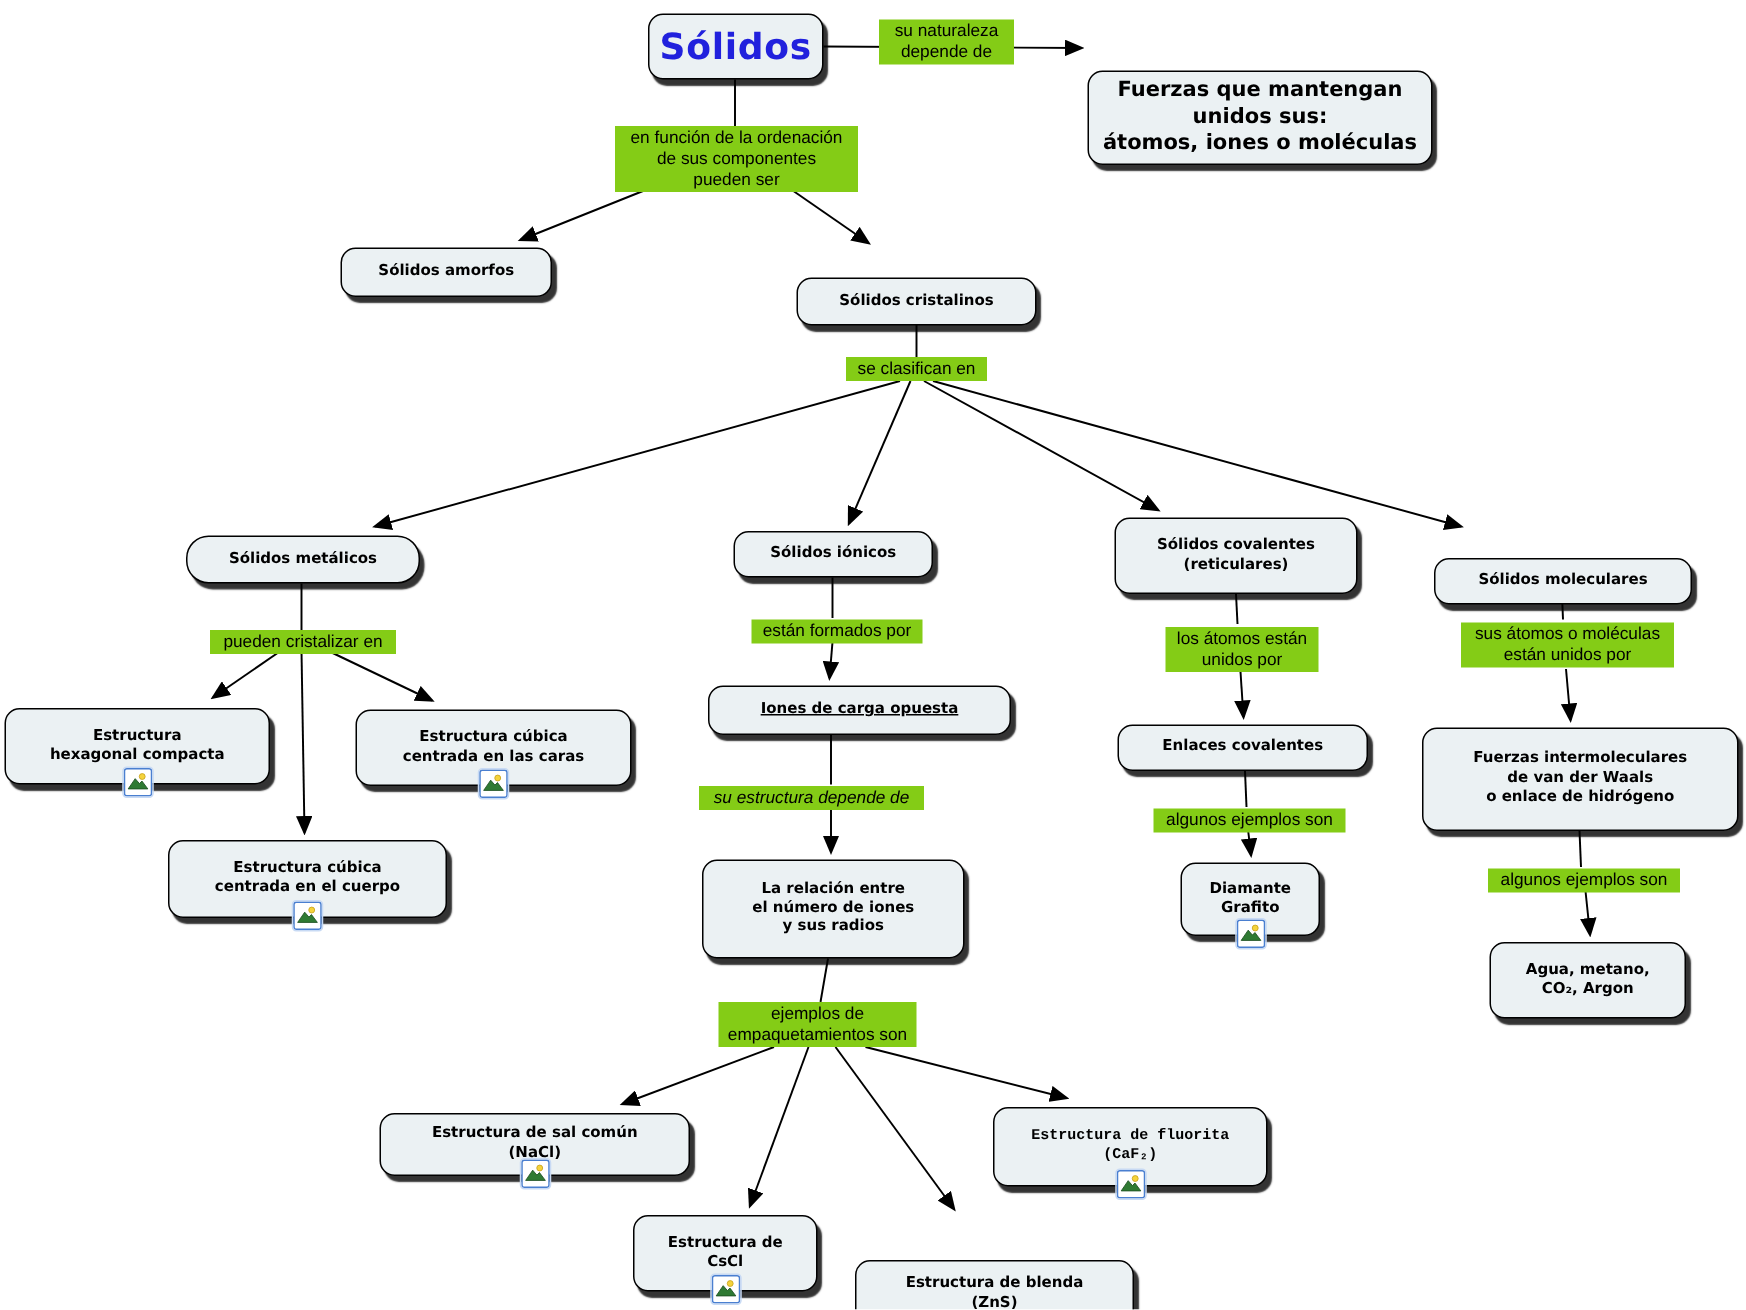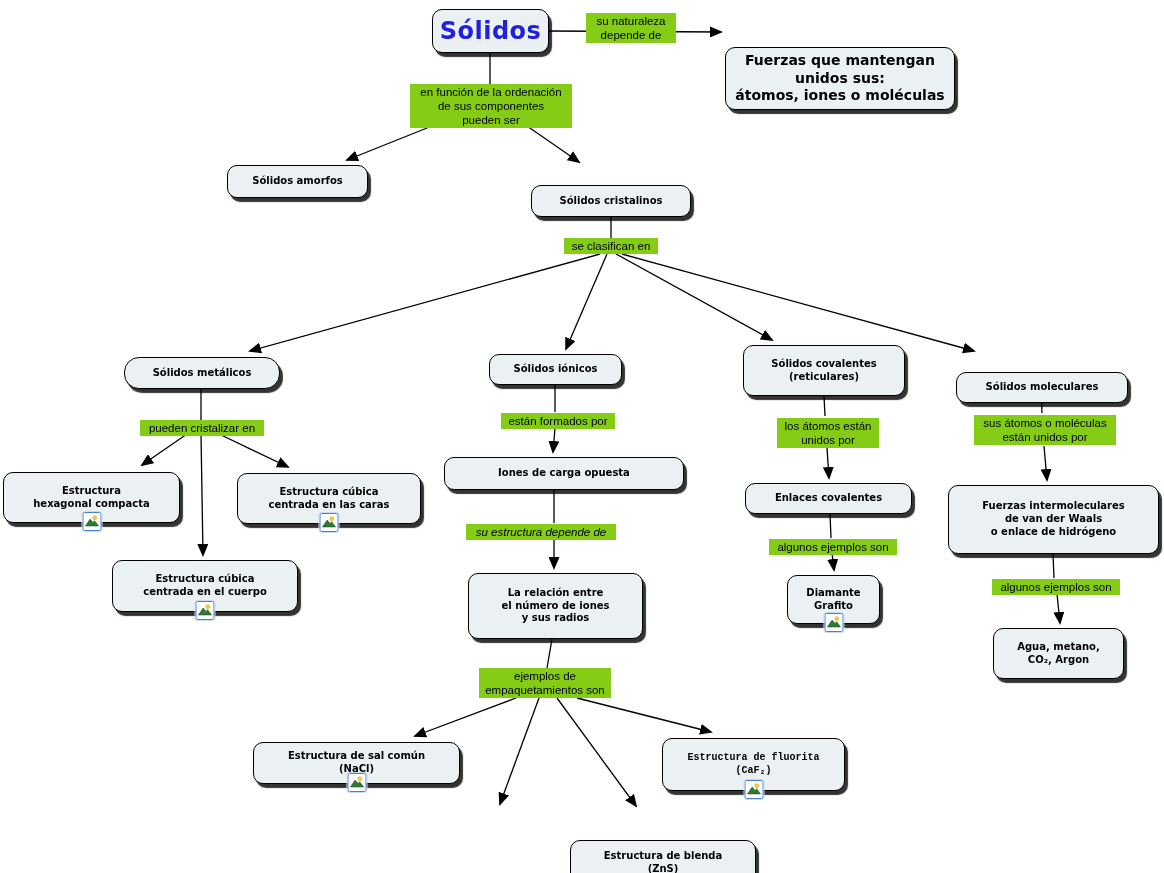--- a/index.html
+++ b/index.html
@@ -123,21 +123,21 @@
   </div>
   <div class="node" style="left:112px;top:560px;width:186px;height:52px;">
     <span>Estructura cúbica
 centrada en el cuerpo</span>
     <span class="res-icon"><svg viewBox="0 0 16 16">
           <circle cx="11" cy="5" r="2.1" fill="#f5d33c" stroke="#c9a41f" stroke-width="0.6"></circle>
           <path d="M1 13.8 L6 6.5 L9 10 L10.8 8.2 L15 13.8 Z" fill="#2f7a33" stroke="#1d4f20" stroke-width="0.6"></path>
         </svg></span>
   </div>
 
-  <div class="node" style="left:444px;top:457px;width:240px;height:33px;">Iones de carga opuesta</div>
+  <div class="node" style="left:472px;top:457px;width:202px;height:33px;text-decoration:underline;">Iones de carga opuesta</div>
   <div class="node" style="left:468px;top:573px;width:175px;height:66px;">La relación entre
 el número de iones
 y sus radios</div>
 
   <div class="node" style="left:745px;top:483px;width:167px;height:31px;">Enlaces covalentes</div>
   <div class="node" style="left:787px;top:575px;width:93px;height:49px;">
     <span>Diamante
 Grafito</span>
     <span class="res-icon"><svg viewBox="0 0 16 16">
           <circle cx="11" cy="5" r="2.1" fill="#f5d33c" stroke="#c9a41f" stroke-width="0.6"></circle>
@@ -152,20 +152,28 @@
 CO₂, Argon</div>
 
   <div class="node" style="left:253px;top:742px;width:207px;height:42px;">
     <span>Estructura de sal común
 (NaCl)</span>
     <span class="res-icon"><svg viewBox="0 0 16 16">
           <circle cx="11" cy="5" r="2.1" fill="#f5d33c" stroke="#c9a41f" stroke-width="0.6"></circle>
           <path d="M1 13.8 L6 6.5 L9 10 L10.8 8.2 L15 13.8 Z" fill="#2f7a33" stroke="#1d4f20" stroke-width="0.6"></path>
         </svg></span>
   </div>
+  <div class="node" style="left:422px;top:810px;width:123px;height:51px;">
+    <span>Estructura de
+CsCl</span>
+    <span class="res-icon"><svg viewBox="0 0 16 16">
+          <circle cx="11" cy="5" r="2.1" fill="#f5d33c" stroke="#c9a41f" stroke-width="0.6"></circle>
+          <path d="M1 13.8 L6 6.5 L9 10 L10.8 8.2 L15 13.8 Z" fill="#2f7a33" stroke="#1d4f20" stroke-width="0.6"></path>
+        </svg></span>
+  </div>
   <div class="node" style="left:570px;top:840px;width:186px;height:45px;">Estructura de blenda
 (ZnS)</div>
   <div class="node" style="left:662px;top:738px;width:183px;height:53px;font-family:Liberation Mono, monospace;">
     <span>Estructura de fluorita
 (CaF₂)</span>
     <span class="res-icon"><svg viewBox="0 0 16 16">
           <circle cx="11" cy="5" r="2.1" fill="#f5d33c" stroke="#c9a41f" stroke-width="0.6"></circle>
           <path d="M1 13.8 L6 6.5 L9 10 L10.8 8.2 L15 13.8 Z" fill="#2f7a33" stroke="#1d4f20" stroke-width="0.6"></path>
         </svg></span>
   </div>

